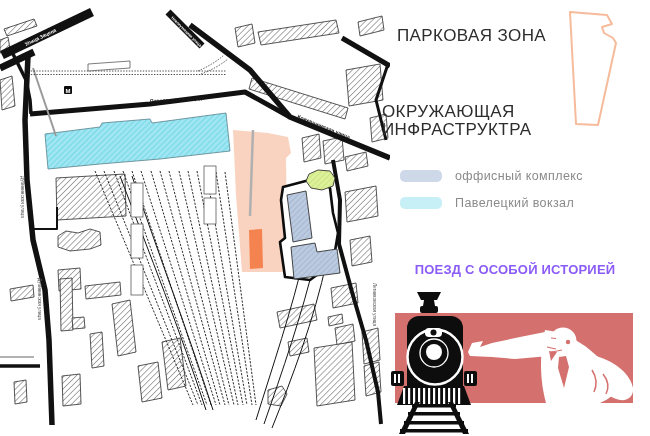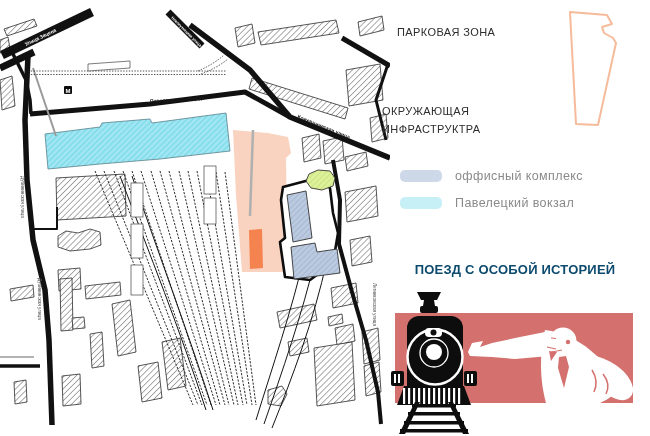--- a/index.html
+++ b/index.html
@@ -1,26 +1,26 @@
 <!DOCTYPE html>
 <html><head>
 <meta charset="utf-8">
 <style>
   html,body{margin:0;padding:0;background:#fff;}
   #canvas{position:relative;width:650px;height:436px;background:#fff;overflow:hidden;
           font-family:"Liberation Sans",sans-serif;}
   .abs{position:absolute;}
-  .h-small{font-size:11px;letter-spacing:.4px;color:#2d2d2d;font-weight:400;}
+  .h-small{font-size:17px;letter-spacing:.4px;color:#2d2d2d;font-weight:400;}
   .h-infra{line-height:17.5px;}
   .legend{left:400px;top:170px;}
   .legend-row{display:flex;align-items:center;margin-bottom:15px;height:12px;}
   .swatch{width:42px;height:12px;border-radius:5px;flex:0 0 auto;}
   .legend-label{margin-left:13px;font-size:12.5px;letter-spacing:.4px;color:#8a8a8a;}
   .h-train{left:390px;top:262px;width:250px;text-align:center;font-size:13px;font-weight:700;
-           letter-spacing:.2px;color:#0c4a6e;}
+           letter-spacing:.2px;color:#8b5cf6;}
   svg text{font-family:"Liberation Sans",sans-serif;}
   .bld{fill:url(#hb);stroke:#2b2b2b;stroke-width:.8;}
   .bld-outline{fill:#fff;stroke:#444;stroke-width:.7;}
   .street{stroke:#111;fill:none;stroke-linecap:butt;stroke-linejoin:round;}
   .tram{stroke:#222;stroke-width:.8;fill:none;stroke-dasharray:1.4 1.4;}
   .track{stroke:#141414;stroke-width:.9;stroke-dasharray:2.2 1.4;}
   .trackc{stroke:#141414;stroke-width:1;fill:none;}
   .maplabel{fill:#1a1a1a;font-weight:700;}
   .maplabel-gray{fill:#555;}
   .maplabel-white{fill:#fff;font-weight:700;}

